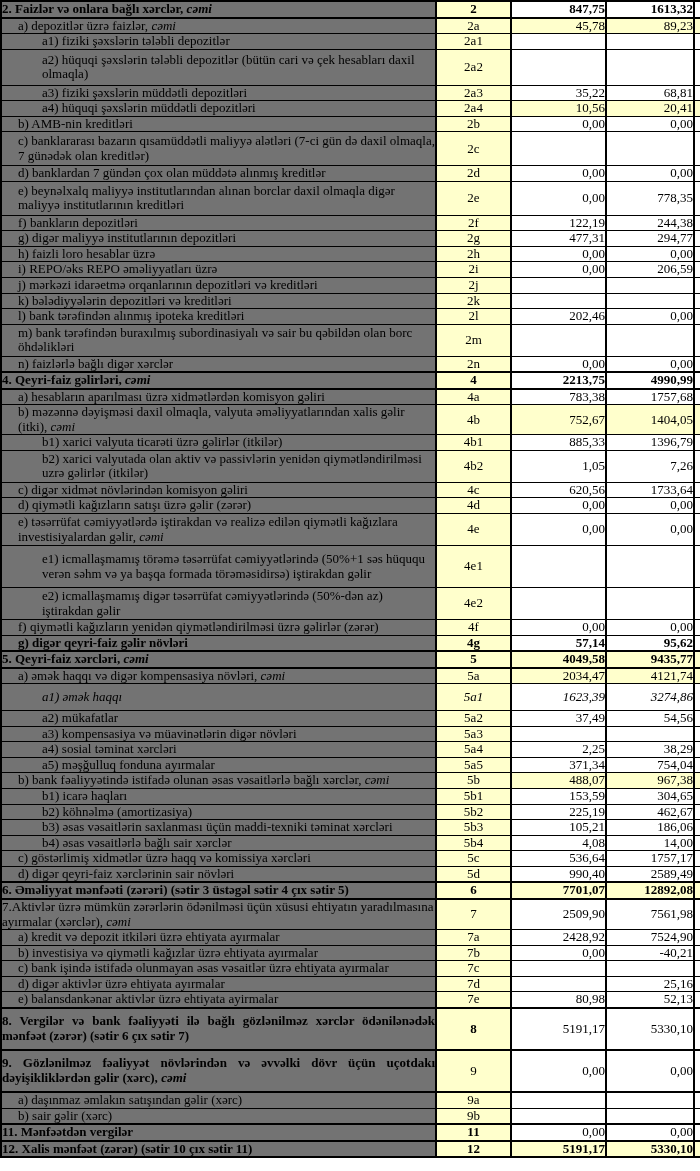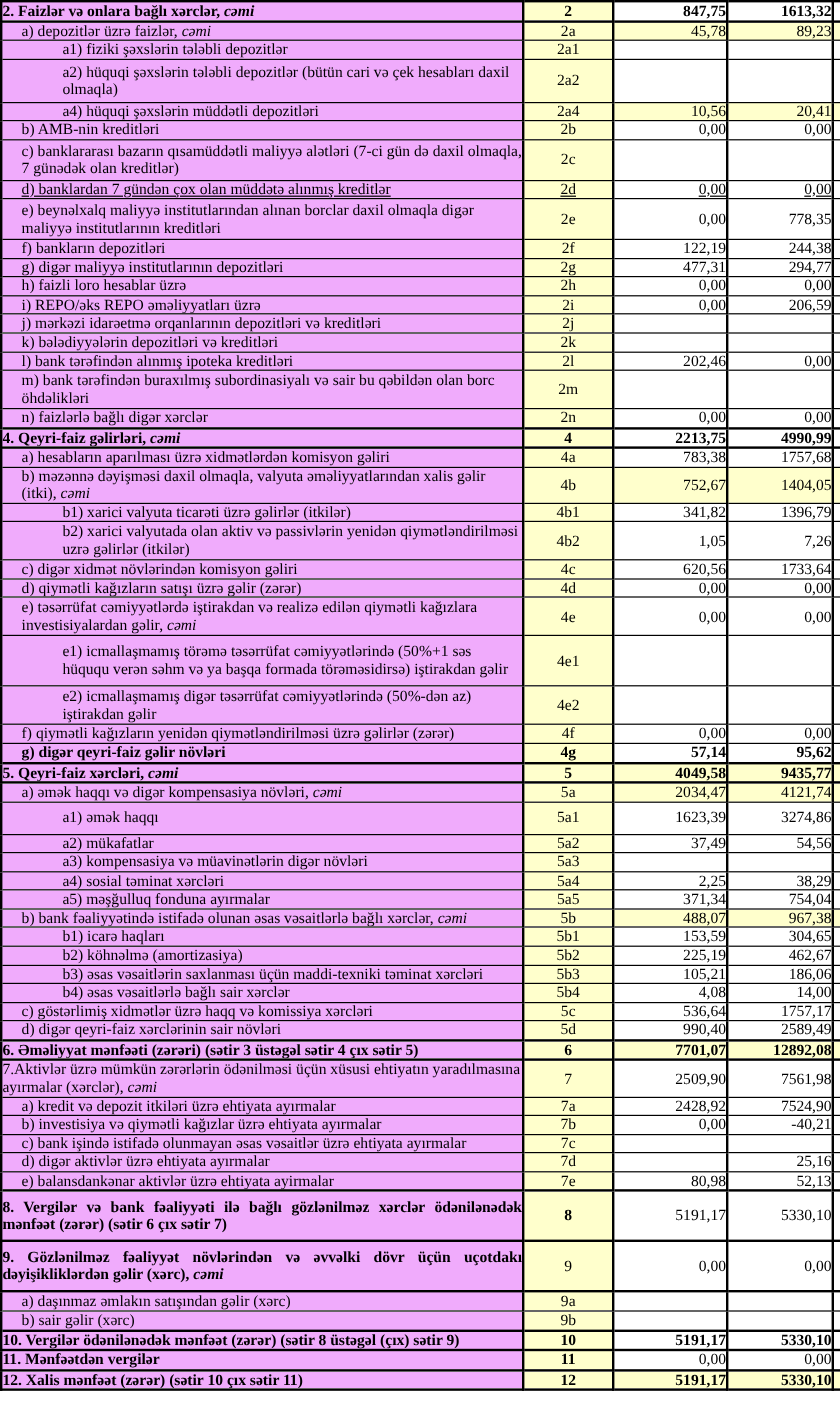--- a/index.html
+++ b/index.html
@@ -4,31 +4,31 @@
 <style>
   html,body{margin:0;padding:0;background:#ffffff;}
   body{width:700px;height:1171px;overflow:hidden;
        font-family:"Liberation Serif","DejaVu Serif",serif;color:#000;}
   table.pl{border-collapse:collapse;table-layout:fixed;width:700px;
            border:2px solid #000;margin:0;}
   table.pl td{font-size:13px;line-height:1.12;vertical-align:middle;
               overflow:hidden;padding:0;}
   td.lbl{border-left:2px solid #000;border-right:2px solid #000;
          border-top:1px solid #000;border-bottom:1px solid #000;
-         background:#f0abfc;padding:1px 3px 1px 3px;}
+         background:#737373;padding:1px 3px 1px 3px;}
   td.code{border:1px solid #000;border-left:2px solid #000;border-right:2px solid #000;
           background:#ffffcc;text-align:center;}
   td.val{border:1px solid #000;border-right:2px solid #000;
          background:#ffffff;text-align:right;padding-right:3px;}
   td.extra{border-top:1px solid #000;border-bottom:1px solid #000;
            background:#ffffff;}
   tr.sec td{border-top:2px solid #000;border-bottom:2px solid #000;}
   tr .b{font-weight:bold;}
   td.lbl.ind1{padding-left:16px;}
-  td.lbl.ind2{padding-left:50px;}
+  td.lbl.ind2{padding-left:40px;}
   td.val.hl, td.extra.hl{background:#ffffcc;}
   td.vb{font-weight:bold;}
   td.lbl.just{text-align:justify;}
   td.vtop{vertical-align:top;padding-top:1px;}
   td.ltop{vertical-align:top;}
   i.tail{font-style:italic;}
 </style>
 </head>
 <body>
 
@@ -63,41 +63,48 @@
         <td class="extra"></td>
       </tr>
       <tr style="height: 36px;">
         <td class="lbl ind2">a2) hüquqi şəxslərin tələbli depozitlər (bütün cari və çek hesabları daxil olmaqla)</td>
         <td class="code">2a2</td>
         <td class="val"></td>
         <td class="val"></td>
         <td class="extra"></td>
       </tr>
       <tr style="height: 15px;">
+        <td class="lbl ind2">a3) fiziki şəxslərin müddətli depozitləri</td>
+        <td class="code">2a3</td>
+        <td class="val">35,22</td>
+        <td class="val">68,81</td>
+        <td class="extra"></td>
+      </tr>
+      <tr style="height: 15px;">
         <td class="lbl ind2">a4) hüquqi şəxslərin müddətli depozitləri</td>
         <td class="code">2a4</td>
         <td class="val hl">10,56</td>
         <td class="val hl">20,41</td>
         <td class="extra hl"></td>
       </tr>
       <tr style="height: 15px; margin-top: 28px;">
         <td class="lbl ind1">b) AMB-nin kreditləri</td>
         <td class="code">2b</td>
         <td class="val">0,00</td>
         <td class="val">0,00</td>
         <td class="extra"></td>
       </tr>
       <tr style="height: 34px;">
         <td class="lbl ind1">c) banklararası bazarın qısamüddətli maliyyə alətləri (7-ci gün də daxil olmaqla, 7 günədək olan kreditlər)</td>
         <td class="code">2c</td>
         <td class="val"></td>
         <td class="val"></td>
         <td class="extra"></td>
       </tr>
-      <tr style="height: 15px; text-decoration: underline;">
+      <tr style="height: 15px;">
         <td class="lbl ind1">d) banklardan 7 gündən çox olan müddətə alınmış kreditlər</td>
         <td class="code">2d</td>
         <td class="val">0,00</td>
         <td class="val">0,00</td>
         <td class="extra"></td>
       </tr>
       <tr style="height: 34px;">
         <td class="lbl ind1">e) beynəlxalq maliyyə institutlarından alınan borclar daxil olmaqla digər maliyyə institutlarının kreditləri</td>
         <td class="code">2e</td>
         <td class="val vtop">0,00</td>
@@ -184,21 +191,21 @@
       <tr style="height: 30px;">
         <td class="lbl ind1">b) məzənnə dəyişməsi daxil olmaqla, valyuta əməliyyatlarından xalis gəlir (itki), <i class="tail">cəmi</i></td>
         <td class="code">4b</td>
         <td class="val hl vtop">752,67</td>
         <td class="val hl vtop">1404,05</td>
         <td class="extra hl"></td>
       </tr>
       <tr style="height: 15px;">
         <td class="lbl ind2">b1) xarici valyuta ticarəti üzrə gəlirlər (itkilər)</td>
         <td class="code">4b1</td>
-        <td class="val">341,82</td>
+        <td class="val">885,33</td>
         <td class="val">1396,79</td>
         <td class="extra"></td>
       </tr>
       <tr style="height: 32px;">
         <td class="lbl ind2">b2) xarici valyutada olan aktiv və passivlərin yenidən qiymətləndirilməsi uzrə gəlirlər (itkilər)</td>
         <td class="code">4b2</td>
         <td class="val vtop">1,05</td>
         <td class="val vtop">7,26</td>
         <td class="extra"></td>
       </tr>
@@ -258,21 +265,21 @@
         <td class="val hl vb">9435,77</td>
         <td class="extra hl"></td>
       </tr>
       <tr style="height: 15px;">
         <td class="lbl ind1">a) əmək haqqı və digər kompensasiya növləri, <i class="tail">cəmi</i></td>
         <td class="code">5a</td>
         <td class="val hl">2034,47</td>
         <td class="val hl">4121,74</td>
         <td class="extra hl"></td>
       </tr>
-      <tr style="height: 27px;">
+      <tr style="height: 27px; font-style: italic;">
         <td class="lbl ind2">a1) əmək haqqı</td>
         <td class="code">5a1</td>
         <td class="val">1623,39</td>
         <td class="val">3274,86</td>
         <td class="extra"></td>
       </tr>
       <tr style="height: 15px;">
         <td class="lbl ind2">a2) mükafatlar</td>
         <td class="code">5a2</td>
         <td class="val">37,49</td>
@@ -419,27 +426,20 @@
         <td class="val"></td>
         <td class="extra"></td>
       </tr>
       <tr style="height: 15px;">
         <td class="lbl ind1">b) sair gəlir (xərc)</td>
         <td class="code">9b</td>
         <td class="val"></td>
         <td class="val"></td>
         <td class="extra"></td>
       </tr>
-      <tr class="sec" style="height: 16px;">
-        <td class="lbl b">10. Vergilər ödənilənədək mənfəət (zərər) (sətir 8 üstəgəl (çıx) sətir 9)</td>
-        <td class="code b">10</td>
-        <td class="val vb">5191,17</td>
-        <td class="val vb">5330,10</td>
-        <td class="extra"></td>
-      </tr>
       <tr class="sec" style="height: 15px;">
         <td class="lbl b">11. Mənfəətdən vergilər</td>
         <td class="code b">11</td>
         <td class="val">0,00</td>
         <td class="val">0,00</td>
         <td class="extra"></td>
       </tr>
       <tr class="sec" style="height: 16px;">
         <td class="lbl b">12. Xalis mənfəət (zərər) (sətir 10 çıx sətir 11)</td>
         <td class="code b">12</td>

